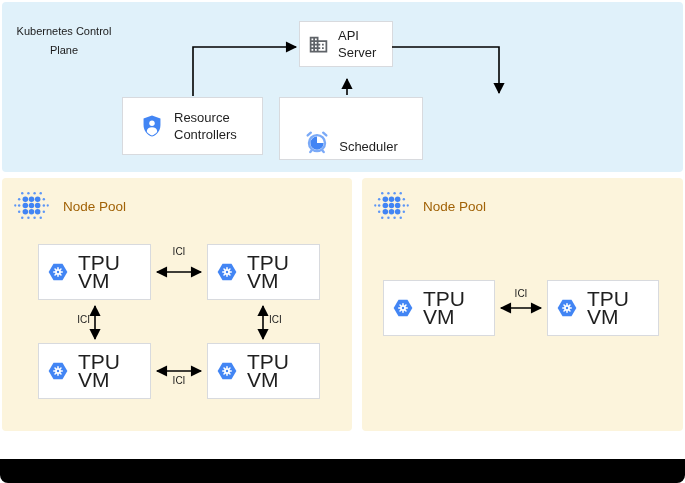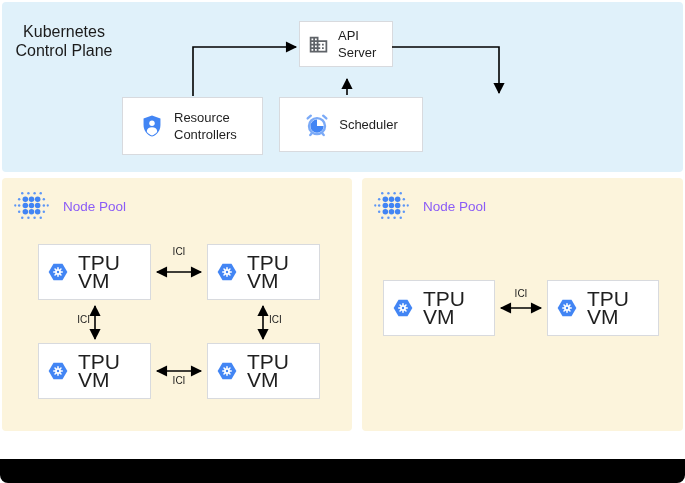--- a/index.html
+++ b/index.html
@@ -6,30 +6,30 @@
   #canvas{
     position:relative;width:685px;height:483px;background:#ffffff;overflow:hidden;
     font-family:"Liberation Sans","DejaVu Sans",sans-serif;color:#202124;
   }
   .panel{position:absolute;box-sizing:border-box;border-radius:4px;}
   .panel-blue{left:2px;top:2px;width:681px;height:170px;background:#e0f1fa;}
   .panel-pool-left{left:2px;top:178px;width:350px;height:253px;background:#fcf4dc;}
   .panel-pool-right{left:362px;top:178px;width:321px;height:253px;background:#fcf4dc;}
   .cp-title{
     position:absolute;left:8px;top:20px;width:108px;
-    font-size:16px;line-height:19px;text-align:center;color:#1b1b1b;
+    font-size:11px;line-height:19px;text-align:center;color:#1b1b1b;
   }
   .node-box{
     position:absolute;box-sizing:border-box;background:#ffffff;border:1px solid #d8dade;
     display:flex;align-items:center;justify-content:center;gap:9px;padding:4px 8px;
   }
   .node-box .lbl{font-size:13px;line-height:17px;color:#1f1f1f;}
   .tpu-box .lbl{font-size:21px;line-height:18px;}
   .pool-header-icon{position:absolute;left:11px;top:9px;width:37px;height:37px;}
-  .pool-header-label{position:absolute;left:61px;top:21px;font-size:13.5px;color:#8b5cf6;}
+  .pool-header-label{position:absolute;left:61px;top:21px;font-size:13.5px;color:#a16207;}
   .ici{position:absolute;font-size:10px;color:#1b1b1b;}
   .ici.center{text-align:center;width:40px;}
   .ici.right-align{text-align:right;width:36px;}
   #arrow-layer{position:absolute;left:0;top:0;width:685px;height:483px;pointer-events:none;}
   .bottom-bar{
     position:absolute;left:0;top:459px;width:685px;height:24px;background:#000000;
     border-radius:0 0 8px 8px;
   }
   .icon-sm{width:24px;height:24px;flex:0 0 auto;}
   .icon-tpu{width:22px;height:22px;flex:0 0 auto;}
@@ -123,21 +123,21 @@
       <span class="lbl">API Server</span>
     </div>
 
     <div class="node-box" style="left:120px;top:95px;width:141px;height:58px;">
       <svg class="icon-sm" style="width:26px;height:26px;">
           <use href="#sym-shield"></use>
         </svg>
       <span class="lbl" style="width:72px;">Resource Controllers</span>
     </div>
 
-    <div class="node-box" style="left:277px;top:95px;width:144px;height:55px;">
+    <div class="node-box" style="left:277px;top:95px;width:144px;height:63px;align-items:flex-end;">
       <svg class="icon-sm" style="width:26px;height:26px;">
           <use href="#sym-clock"></use>
         </svg>
       <span class="lbl">Scheduler</span>
     </div>
 
   </div>
 
   <div class="panel panel-pool-left">
     <svg class="pool-header-icon">

